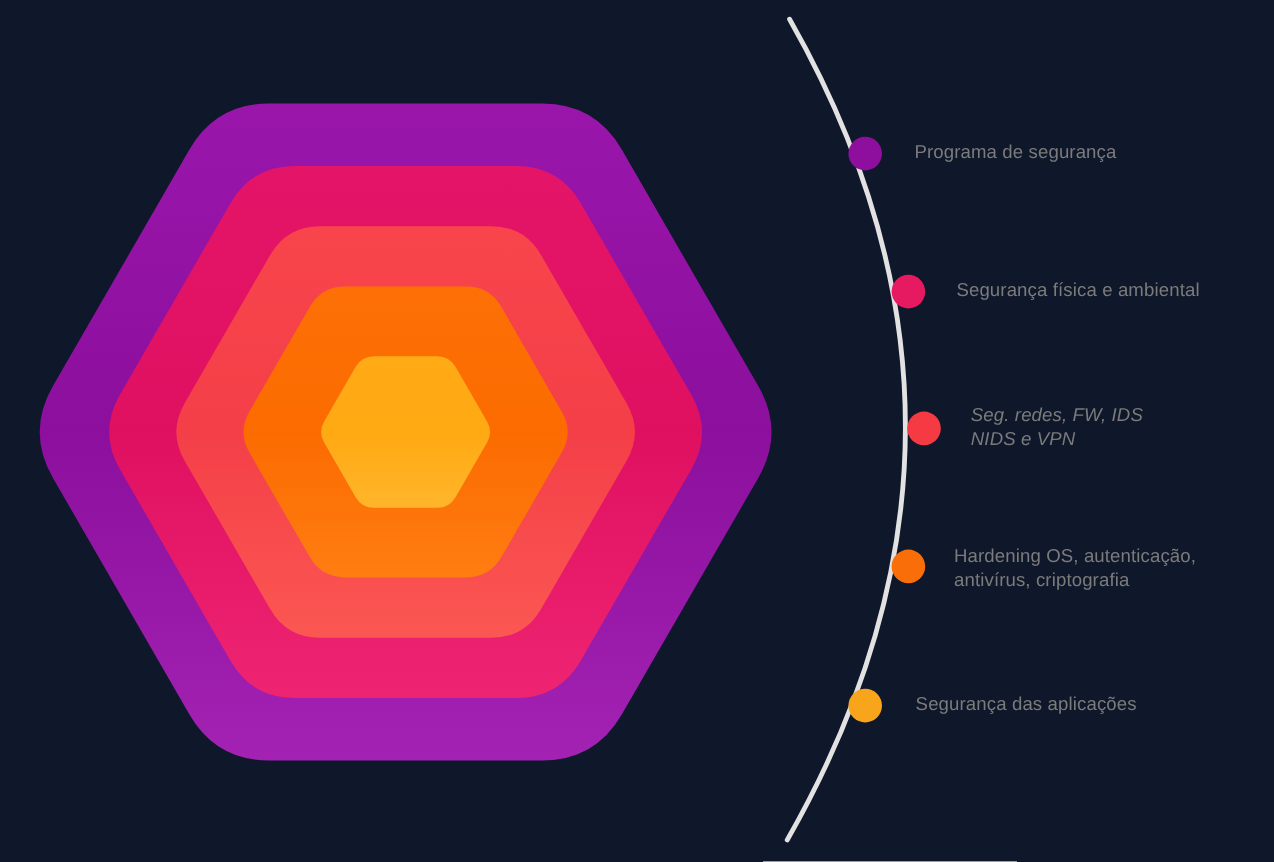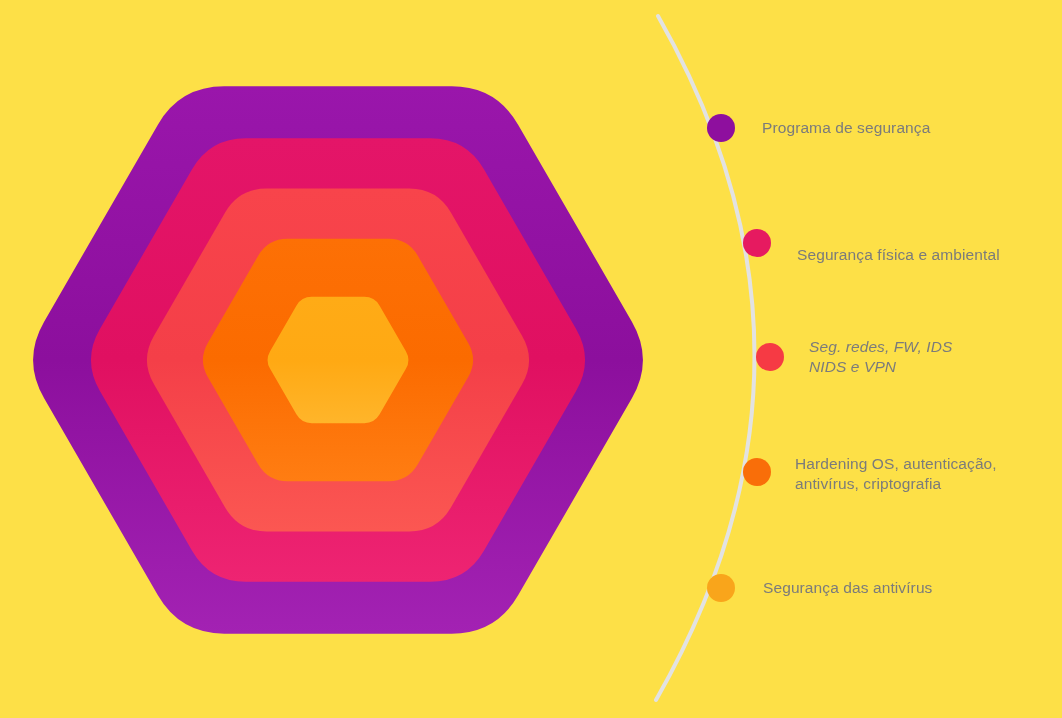--- a/index.html
+++ b/index.html
@@ -14,21 +14,21 @@
     position: relative;
     overflow: hidden;
     font-family: "Liberation Sans", sans-serif;
   }
   #stage {
     position: absolute;
     left: 0;
     top: 0;
     width: 1062px;
     height: 718px;
-    background: #fde047;
+    background: #0f172a;
   }
   #diagram-svg {
     position: absolute;
     left: 0;
     top: 0;
     width: 1062px;
     height: 718px;
     display: block;
   }
   .legend-label {
@@ -88,21 +88,21 @@
         <circle cx="721" cy="128" r="14" fill="#8e0f9e"></circle>
         <circle cx="757" cy="243" r="14" fill="#e61a60"></circle>
         <circle cx="770" cy="357" r="14" fill="#f63a44"></circle>
         <circle cx="757" cy="472" r="14" fill="#f96e09"></circle>
         <circle cx="721" cy="588" r="14" fill="#f9a51b"></circle>
       </g>
   </svg>
 
   <div id="label-layer">
       <div class="legend-label" style="left: 762px; top: 118px; color: rgb(123, 123, 123);">Programa de segurança</div>
-      <div class="legend-label" style="left: 797px; top: 233px; color: rgb(123, 123, 123); margin-top: 12px;">Segurança física e ambiental</div>
+      <div class="legend-label" style="left: 797px; top: 233px; color: rgb(123, 123, 123);">Segurança física e ambiental</div>
       <div class="legend-label" style="left: 809px; top: 337px; color: rgb(123, 123, 123); font-style: italic;">Seg. redes, FW, IDS
 NIDS e VPN</div>
       <div class="legend-label" style="left: 795px; top: 454px; color: rgb(123, 123, 123);">Hardening OS, autenticação,
 antivírus, criptografia</div>
-      <div class="legend-label" style="left: 763px; top: 578px; color: rgb(123, 123, 123);">Segurança das antivírus</div>
+      <div class="legend-label" style="left: 763px; top: 578px; color: rgb(123, 123, 123);">Segurança das aplicações</div>
     </div>
 
 </div>
 
 </body></html>

